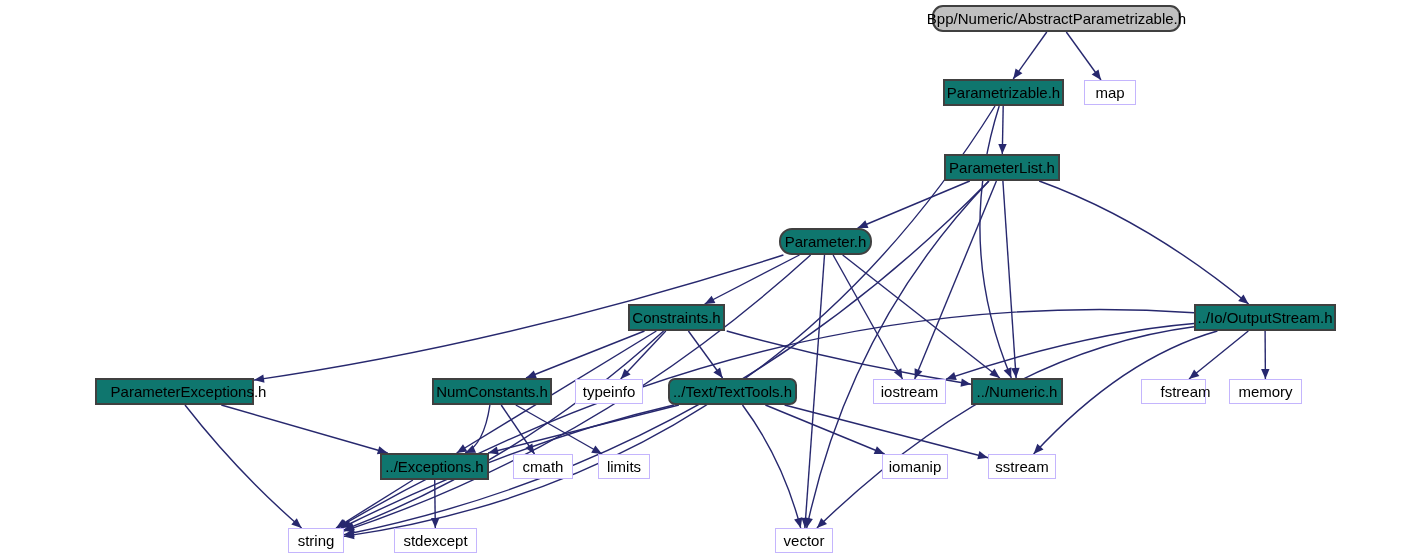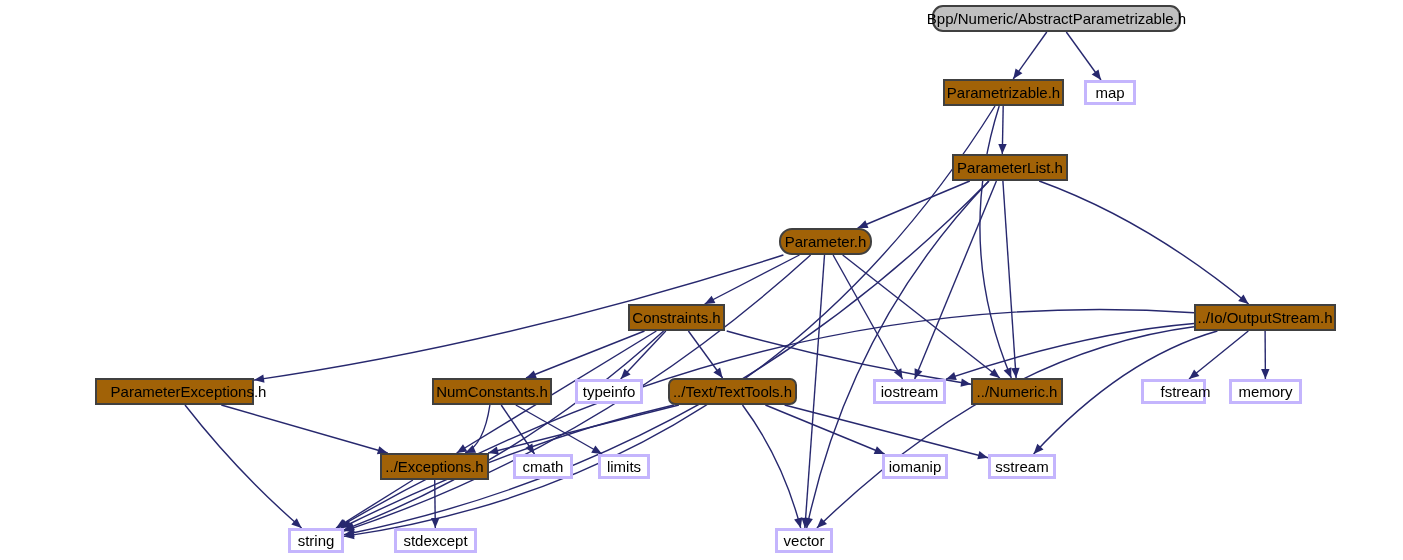--- a/index.html
+++ b/index.html
@@ -38,26 +38,26 @@
     position: absolute;
     box-sizing: border-box;
     display: flex;
     align-items: center;
     justify-content: center;
     font-size: 15px;
     line-height: 1;
     color: #000000;
     white-space: nowrap;
     background: #ffffff;
-    border: 3px solid #c4b5fd;
+    border: 1px solid #c4b5fd;
     z-index: 5;
   }
   .node-box.bold {
     border: 2px solid #404040;
-    background: #a16207;
+    background: #0f766e;
     text-align: center;
   }
   .node-box.root {
     border: 2px solid #404040;
     background: #bfbfbf;
   }
   .node-label {
     padding: 0 6px;
     pointer-events: none;
   }
@@ -153,21 +153,21 @@
   <div id="node-layer">
       <div class="node-box root" style="left: 932px; top: 5px; width: 249px; height: 27px; border-radius: 11px;">
         <span class="node-label">Bpp/Numeric/AbstractParametrizable.h</span>
       </div>
       <div class="node-box bold" style="left: 943px; top: 79px; width: 121px; height: 27px;">
         <span class="node-label">Parametrizable.h</span>
       </div>
       <div class="node-box " style="left: 1084px; top: 80px; width: 52px; height: 25px;">
         <span class="node-label">map</span>
       </div>
-      <div class="node-box bold" style="left: 944px; top: 154px; width: 116px; height: 27px; margin-left: 8px;">
+      <div class="node-box bold" style="left: 944px; top: 154px; width: 116px; height: 27px;">
         <span class="node-label">ParameterList.h</span>
       </div>
       <div class="node-box bold" style="left: 779px; top: 228px; width: 93px; height: 27px; border-radius: 13px;">
         <span class="node-label">Parameter.h</span>
       </div>
       <div class="node-box bold" style="left: 1194px; top: 304px; width: 142px; height: 27px;">
         <span class="node-label">../Io/OutputStream.h</span>
       </div>
       <div class="node-box bold" style="left: 628px; top: 304px; width: 97px; height: 27px;">
         <span class="node-label">Constraints.h</span>

